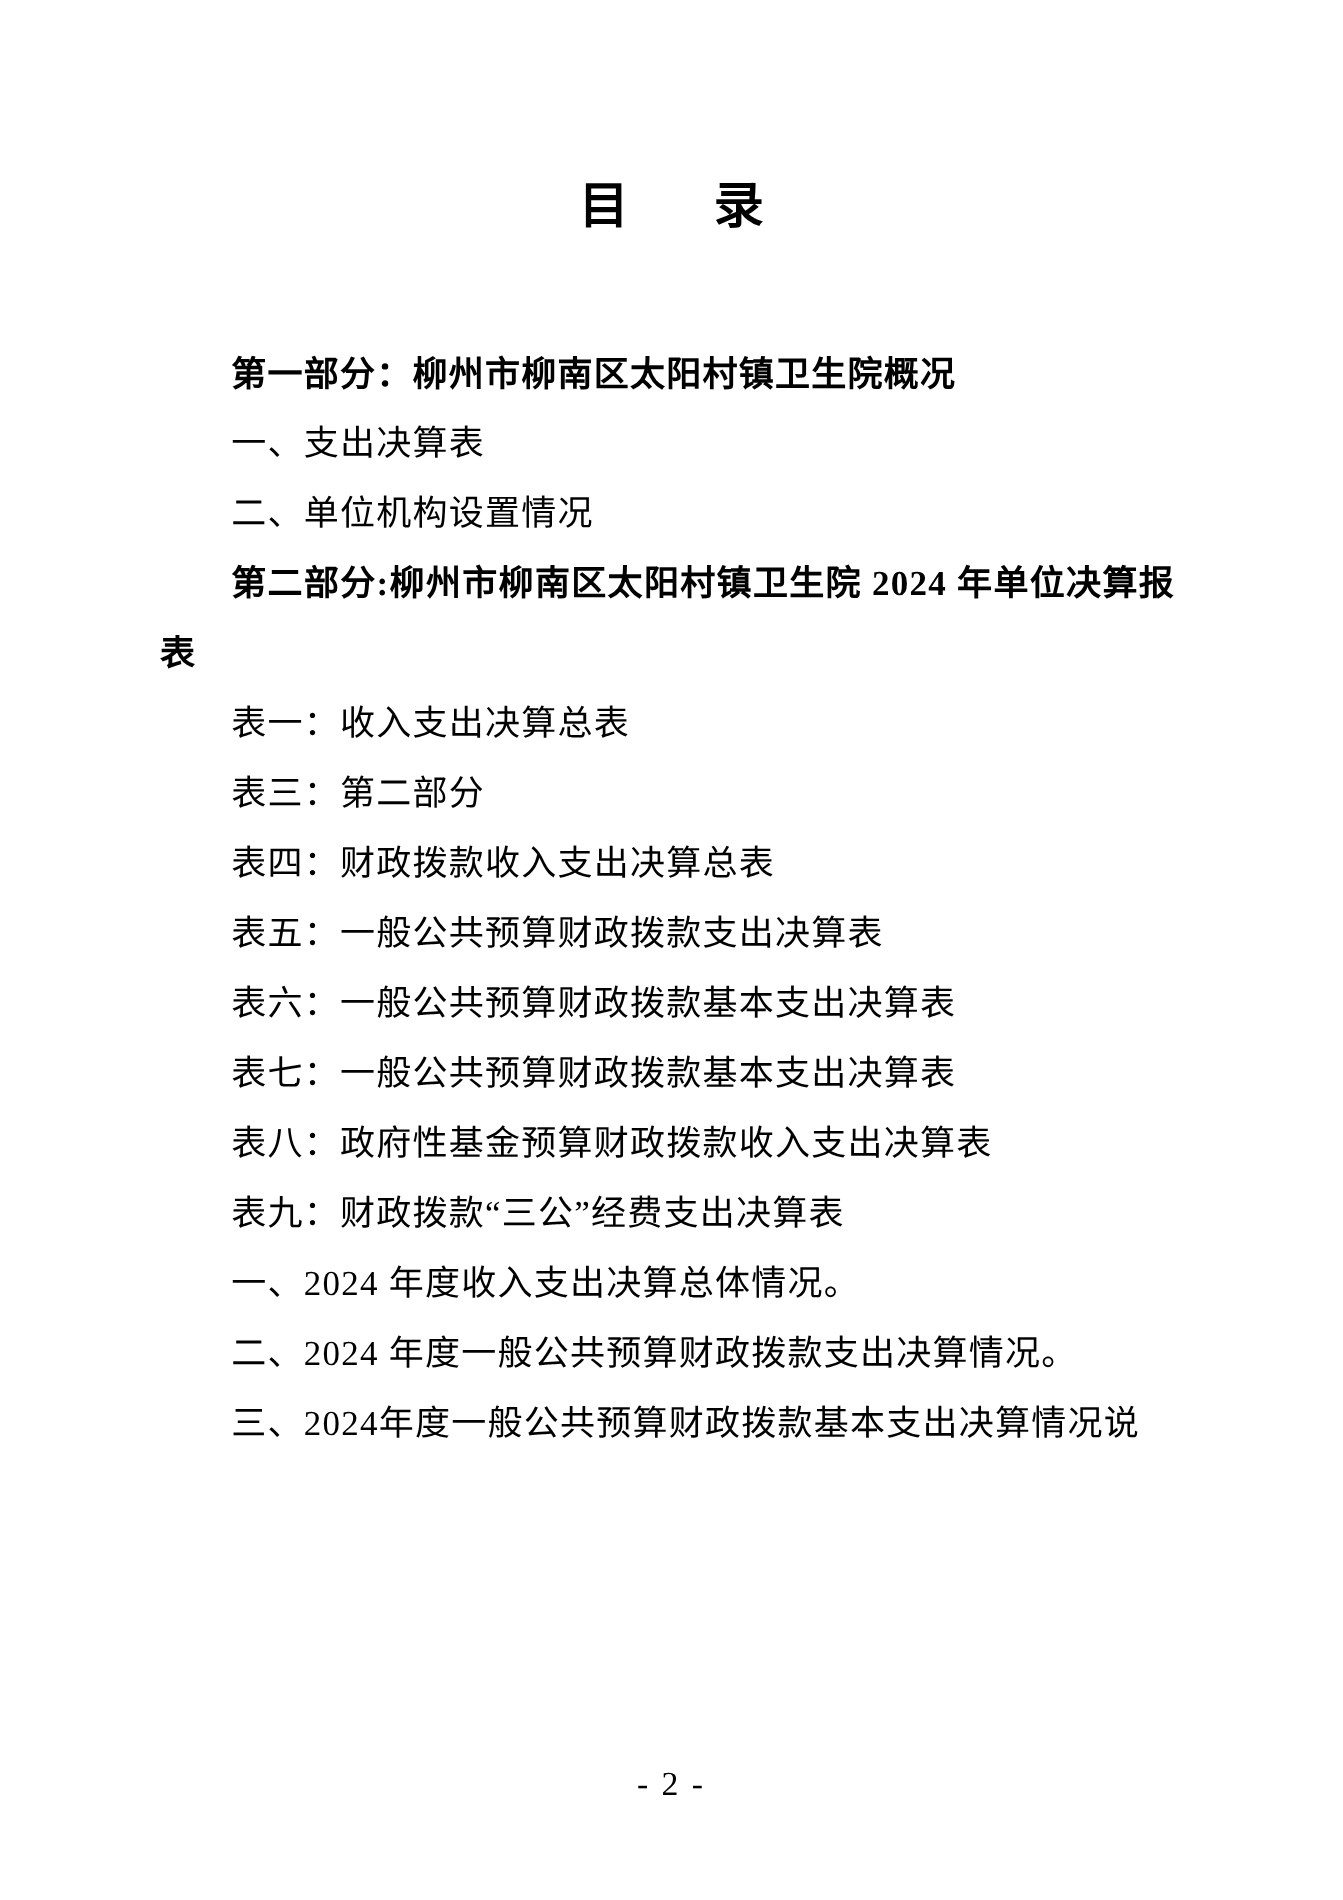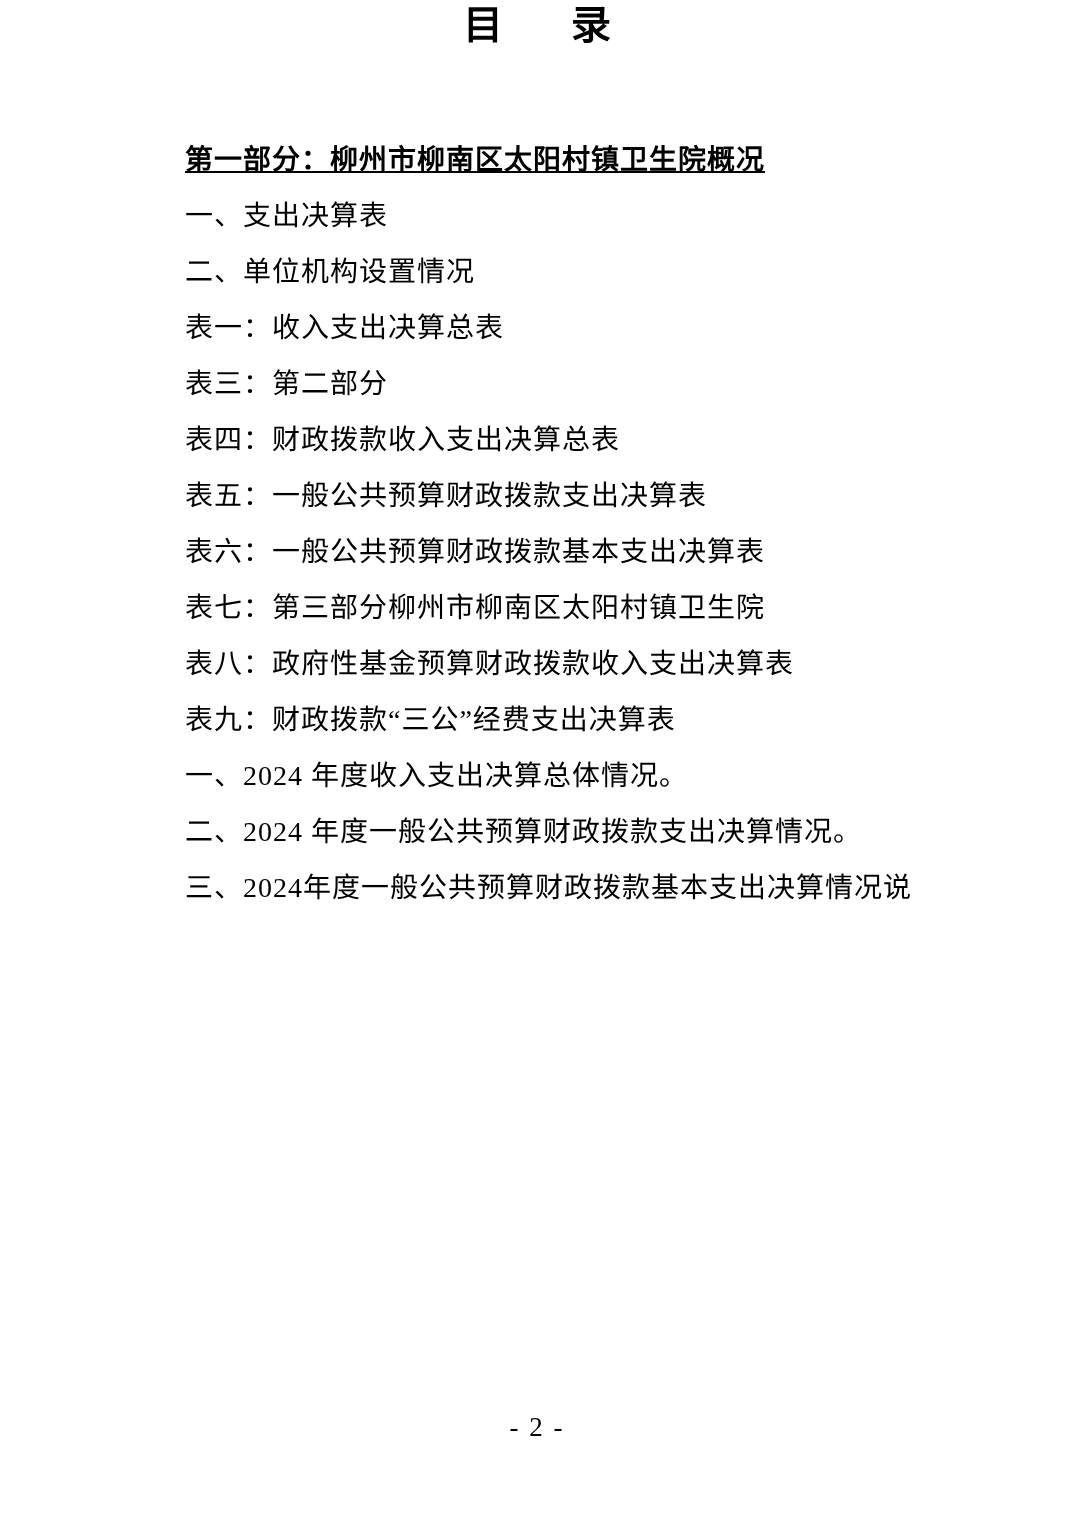--- a/index.html
+++ b/index.html
@@ -8,20 +8,21 @@
     width:1074px;
     height:1520px;
     margin:0 auto;
     background:#ffffff;
     color:#000000;
     font-family:"Liberation Serif","DejaVu Serif",serif;
     overflow:hidden;
   }
   .doc-title{
     margin:0;
+    padding-top:140px;
     height:50px;
     line-height:50px;
     text-align:center;
     font-family:"Liberation Sans","DejaVu Sans",sans-serif;
     font-size:40px;
     font-weight:bold;
     letter-spacing:14px;
     text-indent:14px;
     white-space:pre;
   }
@@ -32,21 +33,20 @@
     margin:0;
     font-size:28px;
     line-height:56px;
     letter-spacing:1px;
     text-align:justify;
     text-indent:57px;
     color:#000000;
   }
   .heading{
     font-weight:bold;
-    text-decoration:underline;
   }
   .heavy{
     font-family:"Liberation Sans","DejaVu Sans",sans-serif;
   }
   .gap-before{
     margin-top:60px;
   }
   .footer{
     position:absolute;
     top:1412px;
@@ -64,26 +64,27 @@
 <div class="page">
 
   <h1 class="doc-title">目　录</h1>
 
   <div class="content">
 
     <p class="line heading heavy">第一部分：柳州市柳南区太阳村镇卫生院概况</p>
     <p class="line">一、支出决算表</p>
     <p class="line">二、单位机构设置情况</p>
 
+    <p class="line heading">第二部分:柳州市柳南区太阳村镇卫生院 2024 年单位决算报表</p>
     <p class="line">表一：收入支出决算总表</p>
     <p class="line">表三：第二部分</p>
     <p class="line">表四：财政拨款收入支出决算总表</p>
     <p class="line">表五：一般公共预算财政拨款支出决算表</p>
     <p class="line">表六：一般公共预算财政拨款基本支出决算表</p>
-    <p class="line">表七：第三部分柳州市柳南区太阳村镇卫生院</p>
+    <p class="line">表七：一般公共预算财政拨款基本支出决算表</p>
     <p class="line">表八：政府性基金预算财政拨款收入支出决算表</p>
     <p class="line">表九：财政拨款“三公”经费支出决算表</p>
 
     <p class="line">一、2024 年度收入支出决算总体情况。</p>
     <p class="line">二、2024 年度一般公共预算财政拨款支出决算情况。</p>
     <p class="line">三、2024年度一般公共预算财政拨款基本支出决算情况说</p>
 
   </div>
 
   <div class="footer">- 2 -</div>

